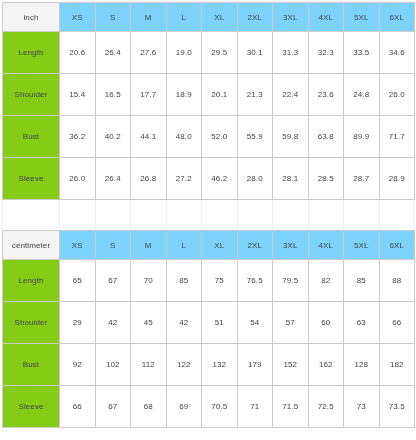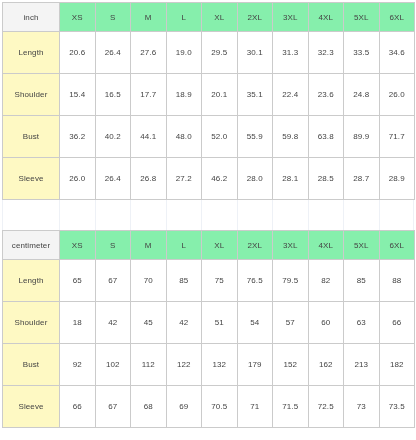--- a/index.html
+++ b/index.html
@@ -36,29 +36,29 @@
     font-weight: normal;
     font-size: 8px;
     color: #444444;
     padding: 0;
     letter-spacing: 0.1px;
   }
   col.label-col { width: 57px; }
   col.size-col  { width: 35.5px; }
 
   table.size-table thead th {
-    background: #86efac;
+    background: #7dd3fc;
     height: 28px;
     font-size: 8px;
   }
   table.size-table thead th.unit-head {
     background: #f4f4f4;
   }
   table.size-table tbody th.row-head {
-    background: #fef9c3;
+    background: #84cc16;
     height: 41px;
     font-size: 8px;
   }
   table.size-table tbody td.value-cell {
     background: #ffffff;
     height: 41px;
     font-size: 8px;
   }
 
   
@@ -134,21 +134,21 @@
           <td class="value-cell">33.5</td>
           <td class="value-cell">34.6</td>
         </tr>
         <tr>
           <th class="row-head">Shoulder</th>
           <td class="value-cell">15.4</td>
           <td class="value-cell">16.5</td>
           <td class="value-cell">17.7</td>
           <td class="value-cell">18.9</td>
           <td class="value-cell">20.1</td>
-          <td class="value-cell">35.1</td>
+          <td class="value-cell">21.3</td>
           <td class="value-cell">22.4</td>
           <td class="value-cell">23.6</td>
           <td class="value-cell">24.8</td>
           <td class="value-cell">26.0</td>
         </tr>
         <tr>
           <th class="row-head">Bust</th>
           <td class="value-cell">36.2</td>
           <td class="value-cell">40.2</td>
           <td class="value-cell">44.1</td>
@@ -229,42 +229,42 @@
           <td class="value-cell">85</td>
           <td class="value-cell">75</td>
           <td class="value-cell">76.5</td>
           <td class="value-cell">79.5</td>
           <td class="value-cell">82</td>
           <td class="value-cell">85</td>
           <td class="value-cell">88</td>
         </tr>
         <tr>
           <th class="row-head">Shoulder</th>
-          <td class="value-cell">18</td>
+          <td class="value-cell">29</td>
           <td class="value-cell">42</td>
           <td class="value-cell">45</td>
           <td class="value-cell">42</td>
           <td class="value-cell">51</td>
           <td class="value-cell">54</td>
           <td class="value-cell">57</td>
           <td class="value-cell">60</td>
           <td class="value-cell">63</td>
           <td class="value-cell">66</td>
         </tr>
         <tr>
           <th class="row-head">Bust</th>
           <td class="value-cell">92</td>
           <td class="value-cell">102</td>
           <td class="value-cell">112</td>
           <td class="value-cell">122</td>
           <td class="value-cell">132</td>
           <td class="value-cell">179</td>
           <td class="value-cell">152</td>
           <td class="value-cell">162</td>
-          <td class="value-cell">213</td>
+          <td class="value-cell">128</td>
           <td class="value-cell">182</td>
         </tr>
         <tr>
           <th class="row-head">Sleeve</th>
           <td class="value-cell">66</td>
           <td class="value-cell">67</td>
           <td class="value-cell">68</td>
           <td class="value-cell">69</td>
           <td class="value-cell">70.5</td>
           <td class="value-cell">71</td>

